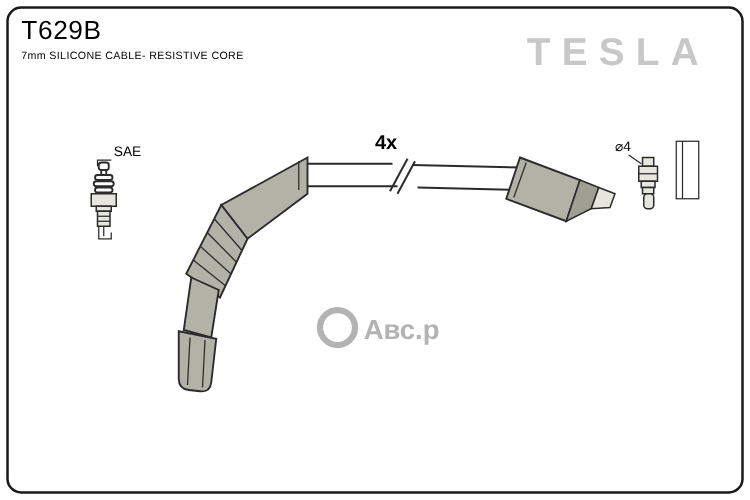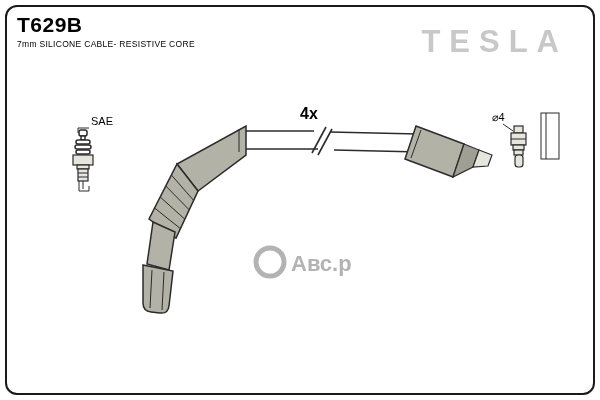--- a/index.html
+++ b/index.html
@@ -5,21 +5,21 @@
   html,body{margin:0;padding:0;background:#fff;}
   .page{
     position:relative;width:600px;height:400px;background:#fff;overflow:hidden;
     font-family:"Liberation Sans",sans-serif;color:#111;
   }
   .frame{
     position:absolute;inset:5px;border:2px solid var(--border,#1a1a1a);
     border-radius:12px;pointer-events:none;
   }
   .part-number{
-    position:absolute;top:13px;left:17px;font-size:21px;font-weight:700;
+    position:absolute;top:13px;left:17px;font-size:21px;font-weight:400;
     letter-spacing:.5px;color:#000;text-align:center;
   }
   .subtitle{
     position:absolute;top:39px;left:17px;font-size:8.5px;font-weight:400;
     letter-spacing:.3px;color:#000;text-align:center;
   }
   .brand{
     position:absolute;top:24px;right:32px;font-size:31px;font-weight:700;
     letter-spacing:9px;color:var(--brand,#c8c8c8);
   }

